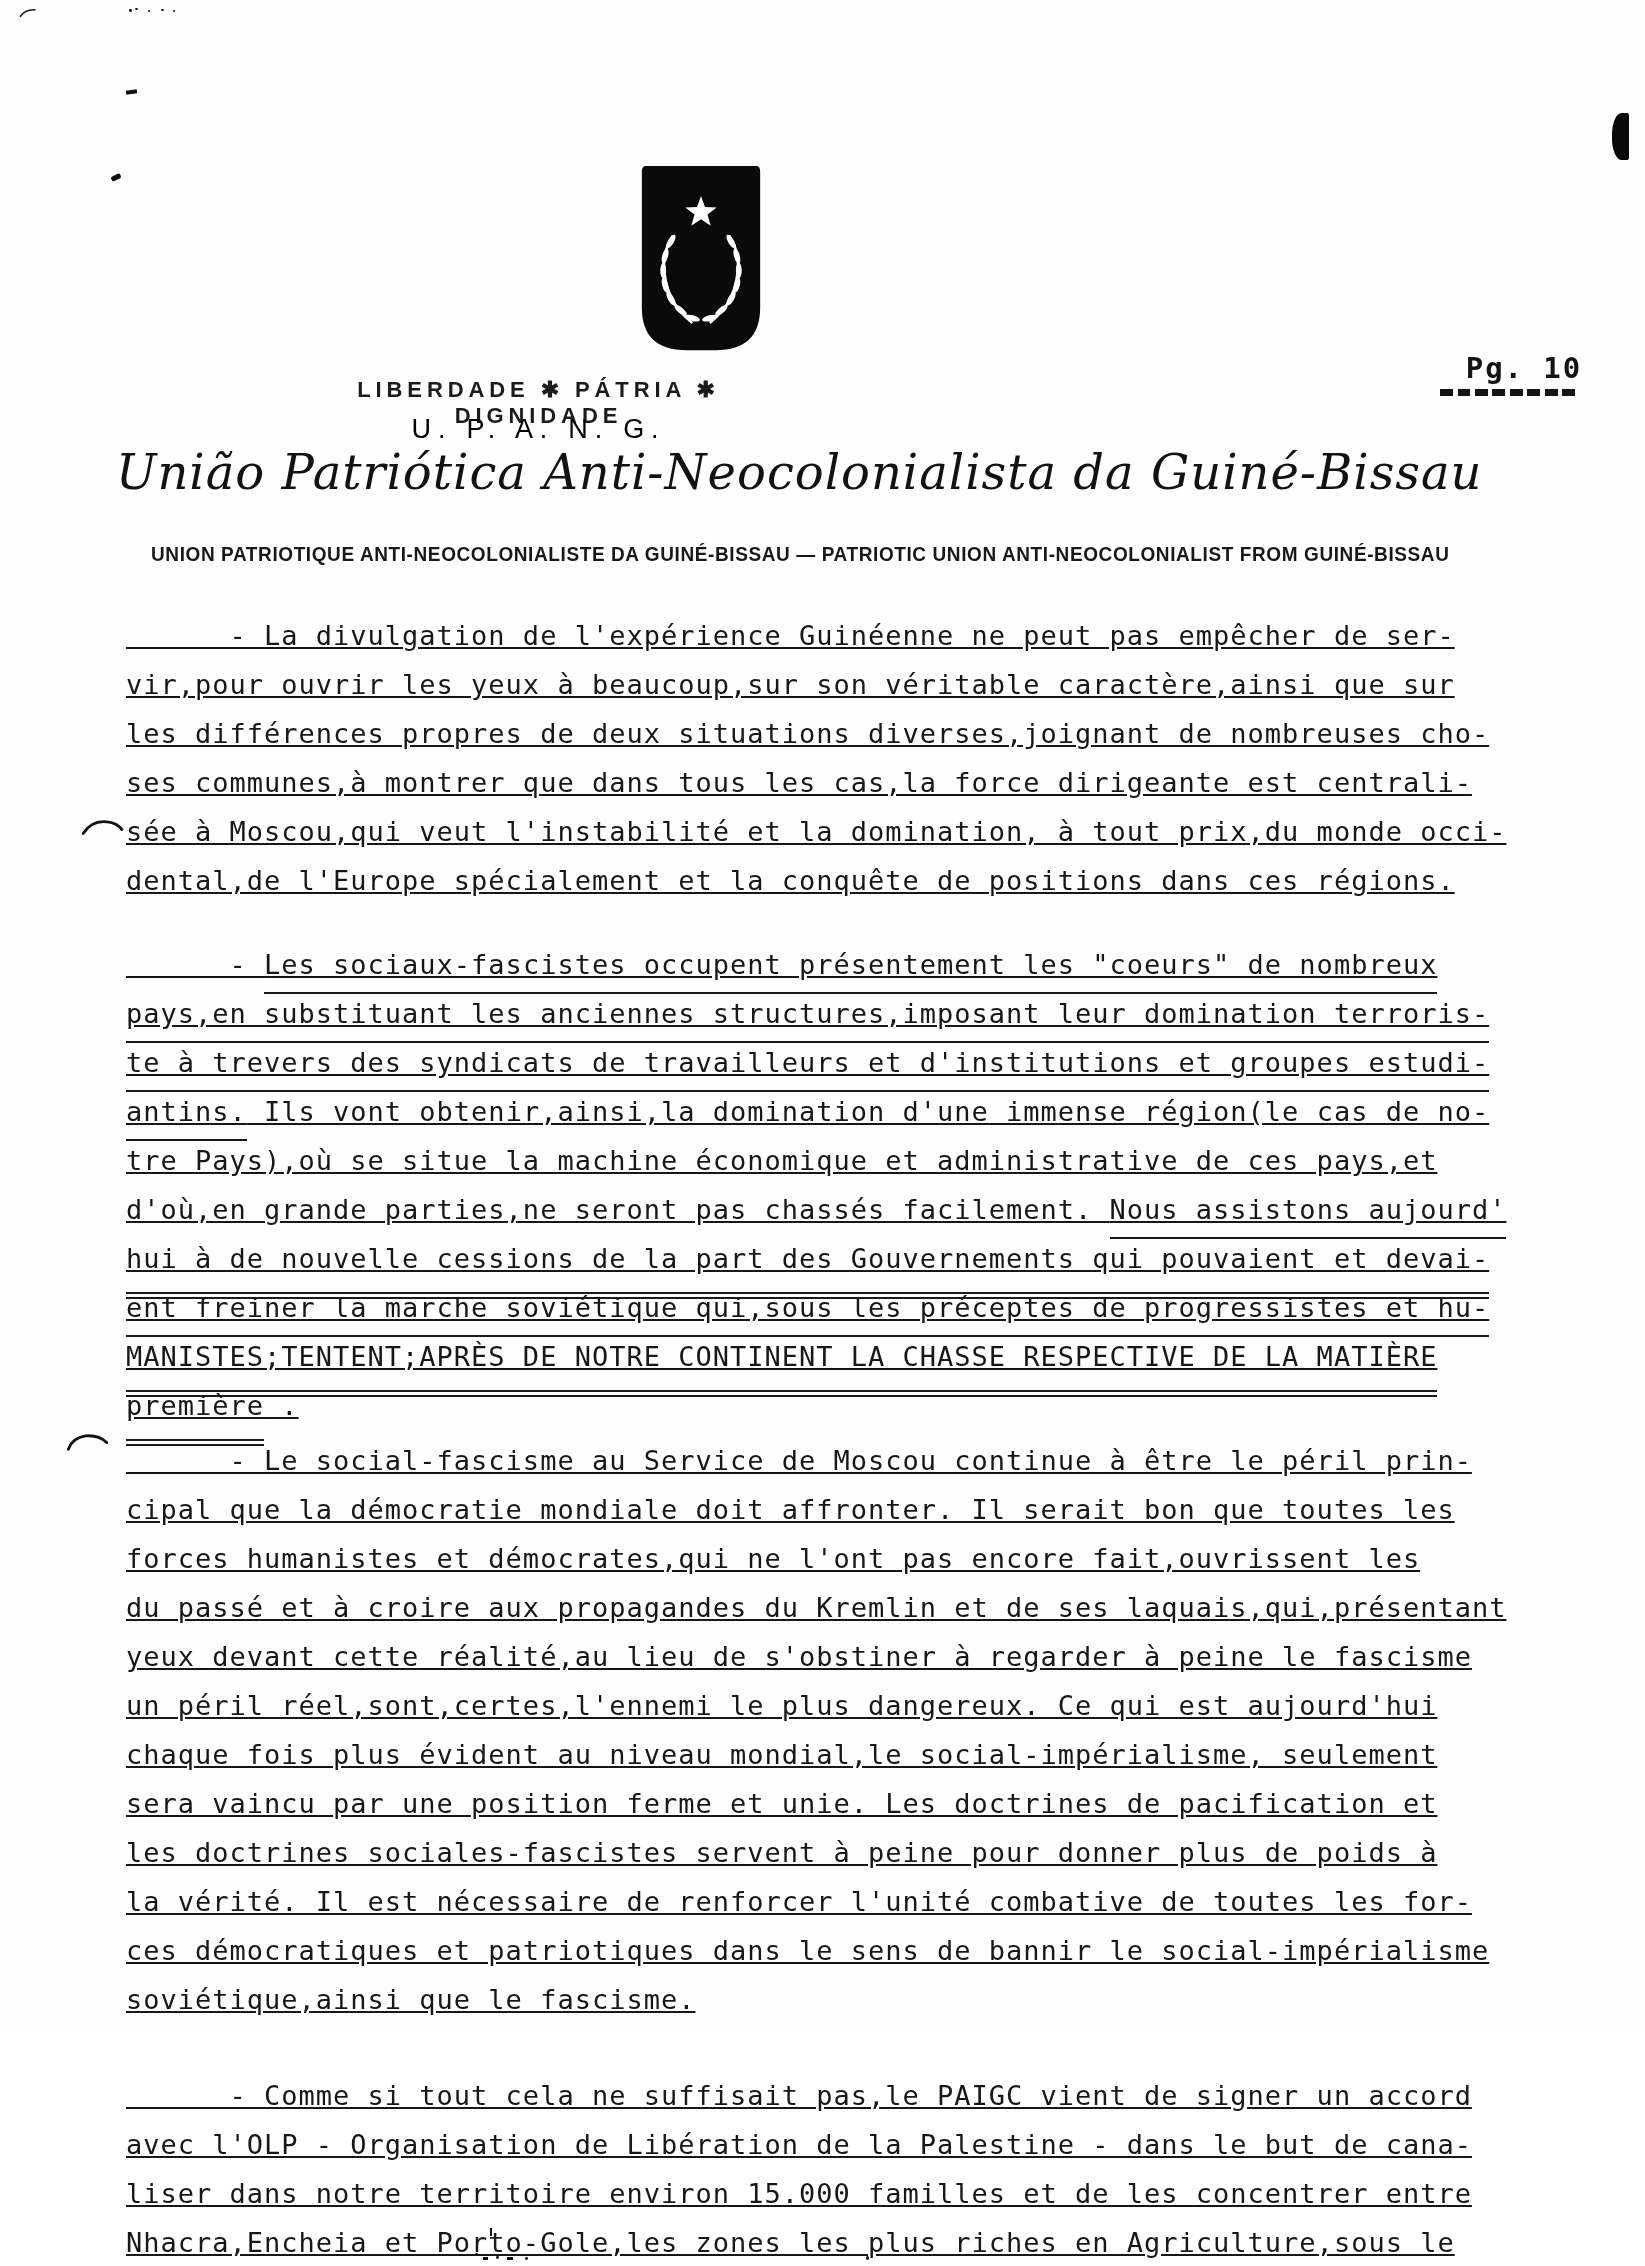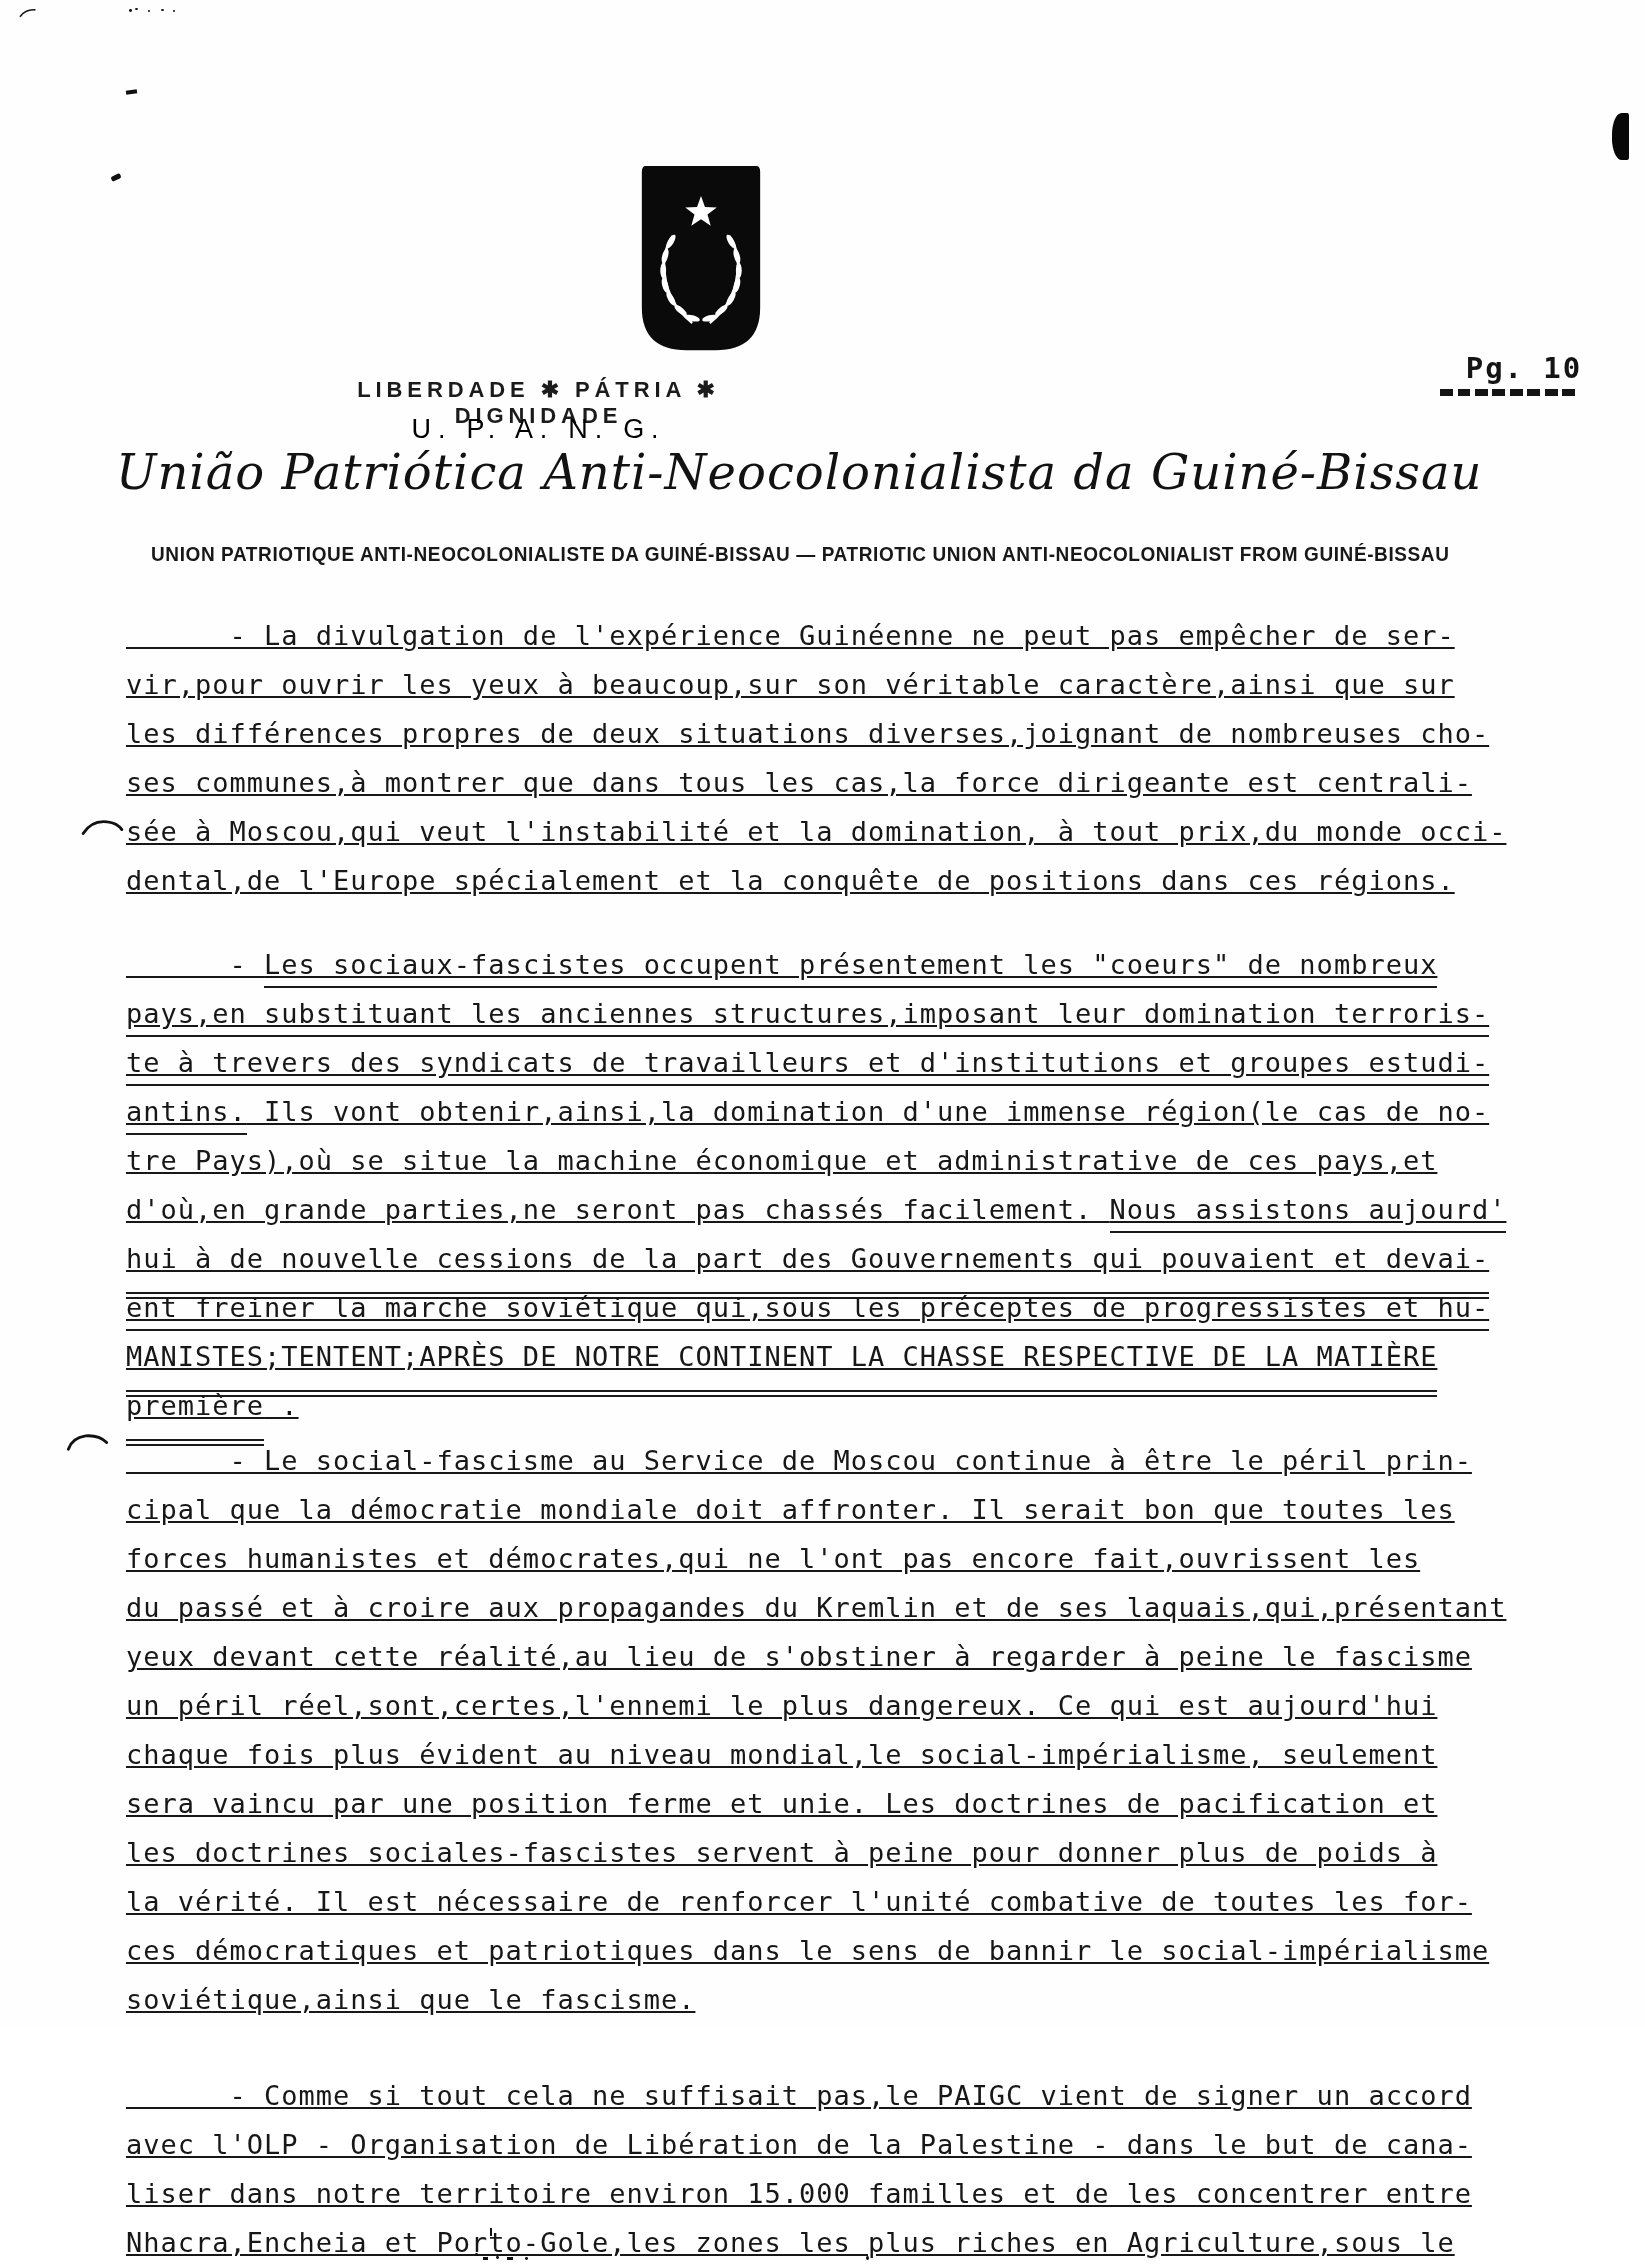--- a/index.html
+++ b/index.html
@@ -50,21 +50,21 @@
   }
 
   
   .doc-body{
     position:absolute;left:126px;top:611px;width:1460px;
     font-size:27px;letter-spacing:1px;line-height:49px;
     color:#171717;
   }
   .line{white-space:pre;text-decoration:underline;}
   .seg{white-space:pre;}
-  .seg.u{border-bottom:2.9px solid #1a1a1a;padding-bottom:6px;}
+  .seg.u{border-bottom:2.9px solid #1a1a1a;padding-bottom:12px;}
   .seg.uu{border-bottom:7.8px double #1a1a1a;padding-bottom:18px;}
   .paragraph + .paragraph{margin-top:35px;}
   .paragraph:nth-child(3){margin-top:5.8px;}
   .paragraph:nth-child(4){margin-top:47px;}
 
   
   .mark{position:absolute;background:#101010;}
   .dot{border-radius:50%;}
   .blob-right{
     position:absolute;left:1612px;top:113px;width:16.5px;height:47px;

